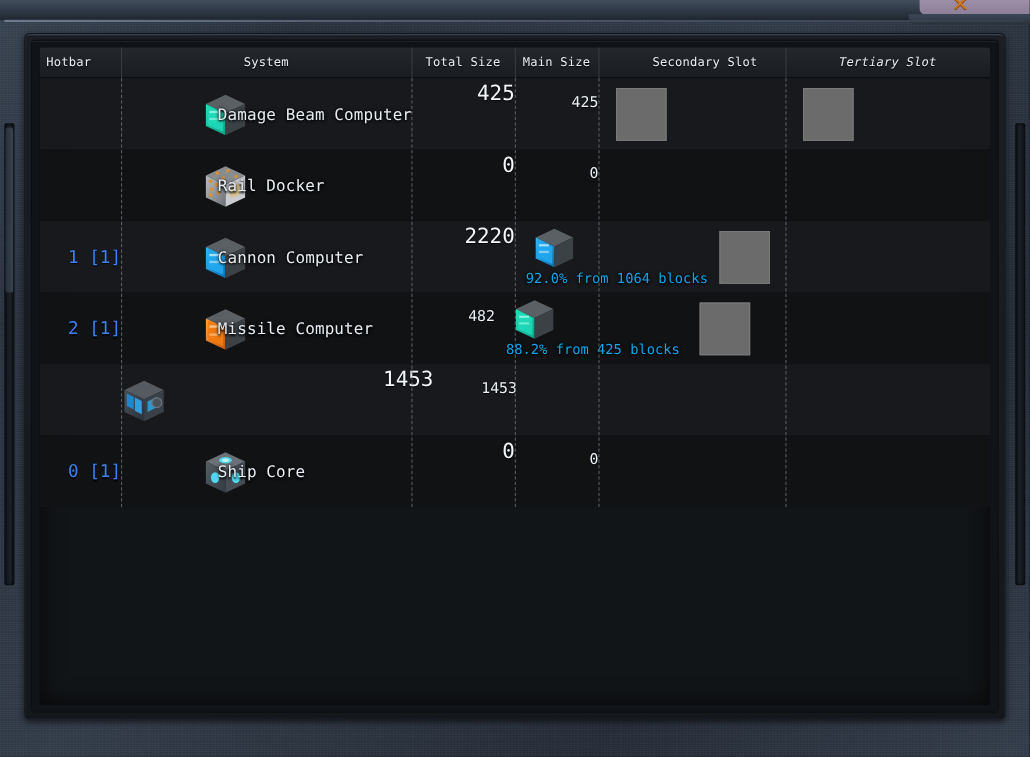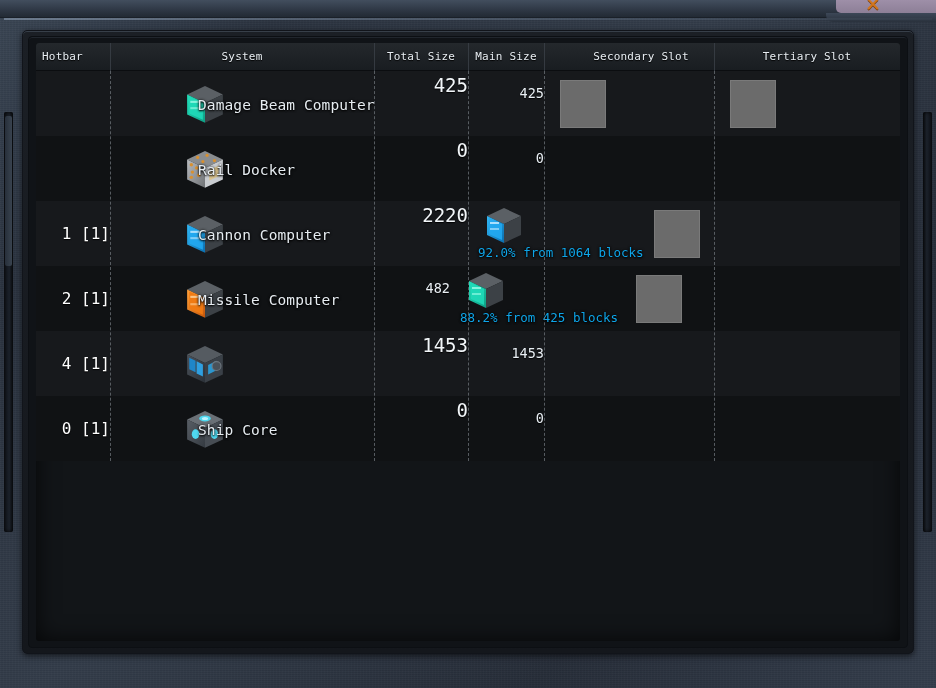--- a/index.html
+++ b/index.html
@@ -117,35 +117,35 @@
     letter-spacing: .2px;
     text-shadow: 0 1px 1px #000;
   }
   .hcell.left { text-align: left; padding-left: 6px; }
 
   .col-hotbar    { width: 74px; flex: 0 0 74px; }
   .col-system    { width: 264px; flex: 0 0 264px; }
   .col-total     { width: 94px; flex: 0 0 94px; }
   .col-main      { width: 76px; flex: 0 0 76px; }
   .col-secondary { width: 170px; flex: 0 0 170px; padding-left: 24px; }
-  .col-tertiary  { width: 186px; flex: 0 0 186px; }
+  .col-tertiary  { width: 186px; flex: 0 0 186px; font-style: italic; }
 
   #table-rows { position: relative; }
   .row {
     display: flex;
     height: 65px;
     position: relative;
   }
   .row.odd  { background: #17191c; }
   .row.even { background: #101214; }
 
   .cell { position: relative; overflow: visible; text-align: right; }
 
   .hotbar-label {
-    color: #ffffff;
+    color: #3b82f6;
     font-size: 16px;
     line-height: 65px;
     padding-left: 16px;
     white-space: nowrap;
     overflow: hidden;
     text-shadow: 0 1px 1px #000;
   }
 
   .system-cell { display: block; position: relative; }
   .sys-icon {
@@ -400,23 +400,20 @@
                   <rect x="6" y="16" width="9" height="2" fill="#9ffbe8" opacity=".8"></rect>
                   <rect x="6" y="22" width="9" height="2" fill="#9ffbe8" opacity=".6"></rect>
                 </svg></div>
               <div class="slot-text">88.2% from 425 blocks</div>
             </div>
             <div class="cell col-tertiary">
               <div class="slot-placeholder"></div>
             </div>
           </div>
           <div class="row odd">
-            <div class="cell col-hotbar">
-              <div class="hotbar-label">4 [1]</div>
-            </div>
             <div class="cell col-system system-cell">
               <div class="sys-icon"><svg viewBox="0 0 40 40" width="100%" height="100%">
                   <polygon points="20,2 37,10 20,18 3,10" fill="#555b61"></polygon>
                   <polygon points="3,10 20,18 20,37 3,29" fill="url(#g7)"></polygon>
                   <polygon points="20,18 37,10 37,29 20,37" fill="#3a4047"></polygon>
                   <defs>
                     <linearGradient id="g7" x1="0" y1="0" x2="1" y2="1">
                       <stop offset="0%" stop-color="#4a5159"></stop>
                       <stop offset="100%" stop-color="#2b3138"></stop>
                     </linearGradient>

